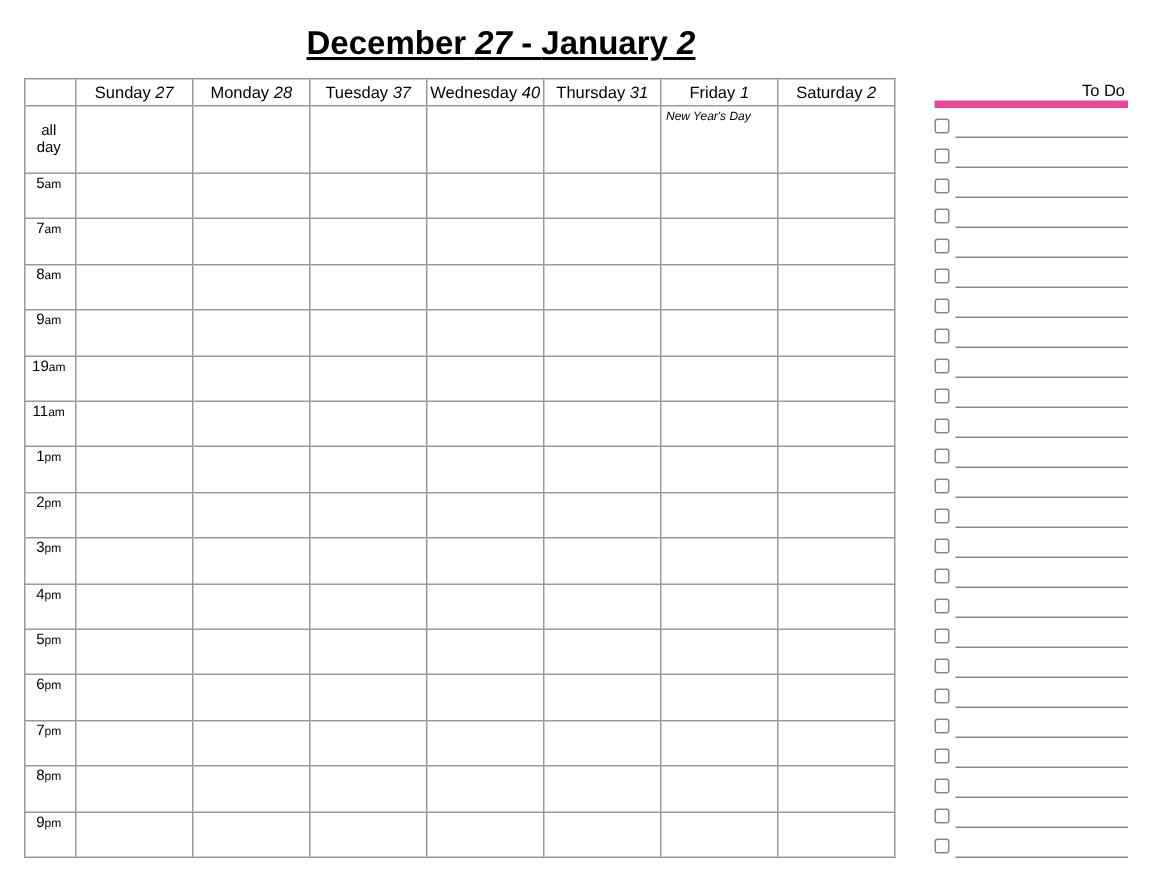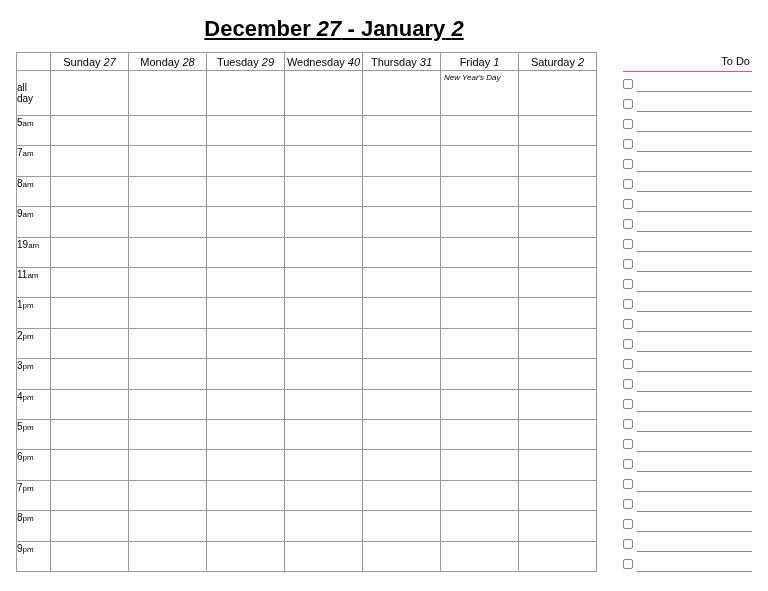--- a/index.html
+++ b/index.html
@@ -31,21 +31,21 @@
     border-collapse: collapse;
     table-layout: fixed;
   }
   .calendar th, .calendar td {
     border: 1px solid #999;
     padding: 0;
   }
   .calendar th.timecol, .calendar td.timecol {
     width: 34px;
     font-size: 10px;
-    text-align: left;
+    text-align: center;
     padding-right: 2px;
     vertical-align: top;
     font-weight: normal;
   }
   .calendar th.daycol {
     width: 78px;
     height: 18px;
     font-size: 11px;
     font-weight: normal;
     text-align: center;
@@ -77,21 +77,21 @@
     padding-top: 1px;
     margin-top: 18px;
   }
   .todo {
     flex: 1;
     display: flex;
     flex-direction: column;
   }
   .todo-header {
     height: 20px;
-    border-bottom: 1px solid #ec4899;
+    border-bottom: 5px solid #ec4899;
     font-size: 11px;
     text-align: right;
     padding-right: 2px;
     line-height: 18px;
   }
   .todo-items {
     display: flex;
     flex-direction: column;
     gap: 0;
   }
@@ -124,21 +124,21 @@
   <span class="num">2</span>
 </div>
 
 <div class="layout">
   <table class="calendar">
     <thead>
       <tr>
         <th class="timecol"></th>
         <th class="daycol"><span class="dayname">Sunday</span> <span class="daynum">27</span></th>
         <th class="daycol"><span class="dayname">Monday</span> <span class="daynum">28</span></th>
-        <th class="daycol"><span class="dayname">Tuesday</span> <span class="daynum">29</span></th>
+        <th class="daycol"><span class="dayname">Tuesday</span> <span class="daynum">37</span></th>
         <th class="daycol"><span class="dayname">Wednesday</span> <span class="daynum">40</span></th>
         <th class="daycol"><span class="dayname">Thursday</span> <span class="daynum">31</span></th>
         <th class="daycol"><span class="dayname">Friday</span> <span class="daynum">1</span></th>
         <th class="daycol"><span class="dayname">Saturday</span> <span class="daynum">2</span></th>
       </tr>
     </thead>
     <tbody id="cal-body">
       <tr class="allday">
         <td class="timecol">
           <span>all</span><br>

